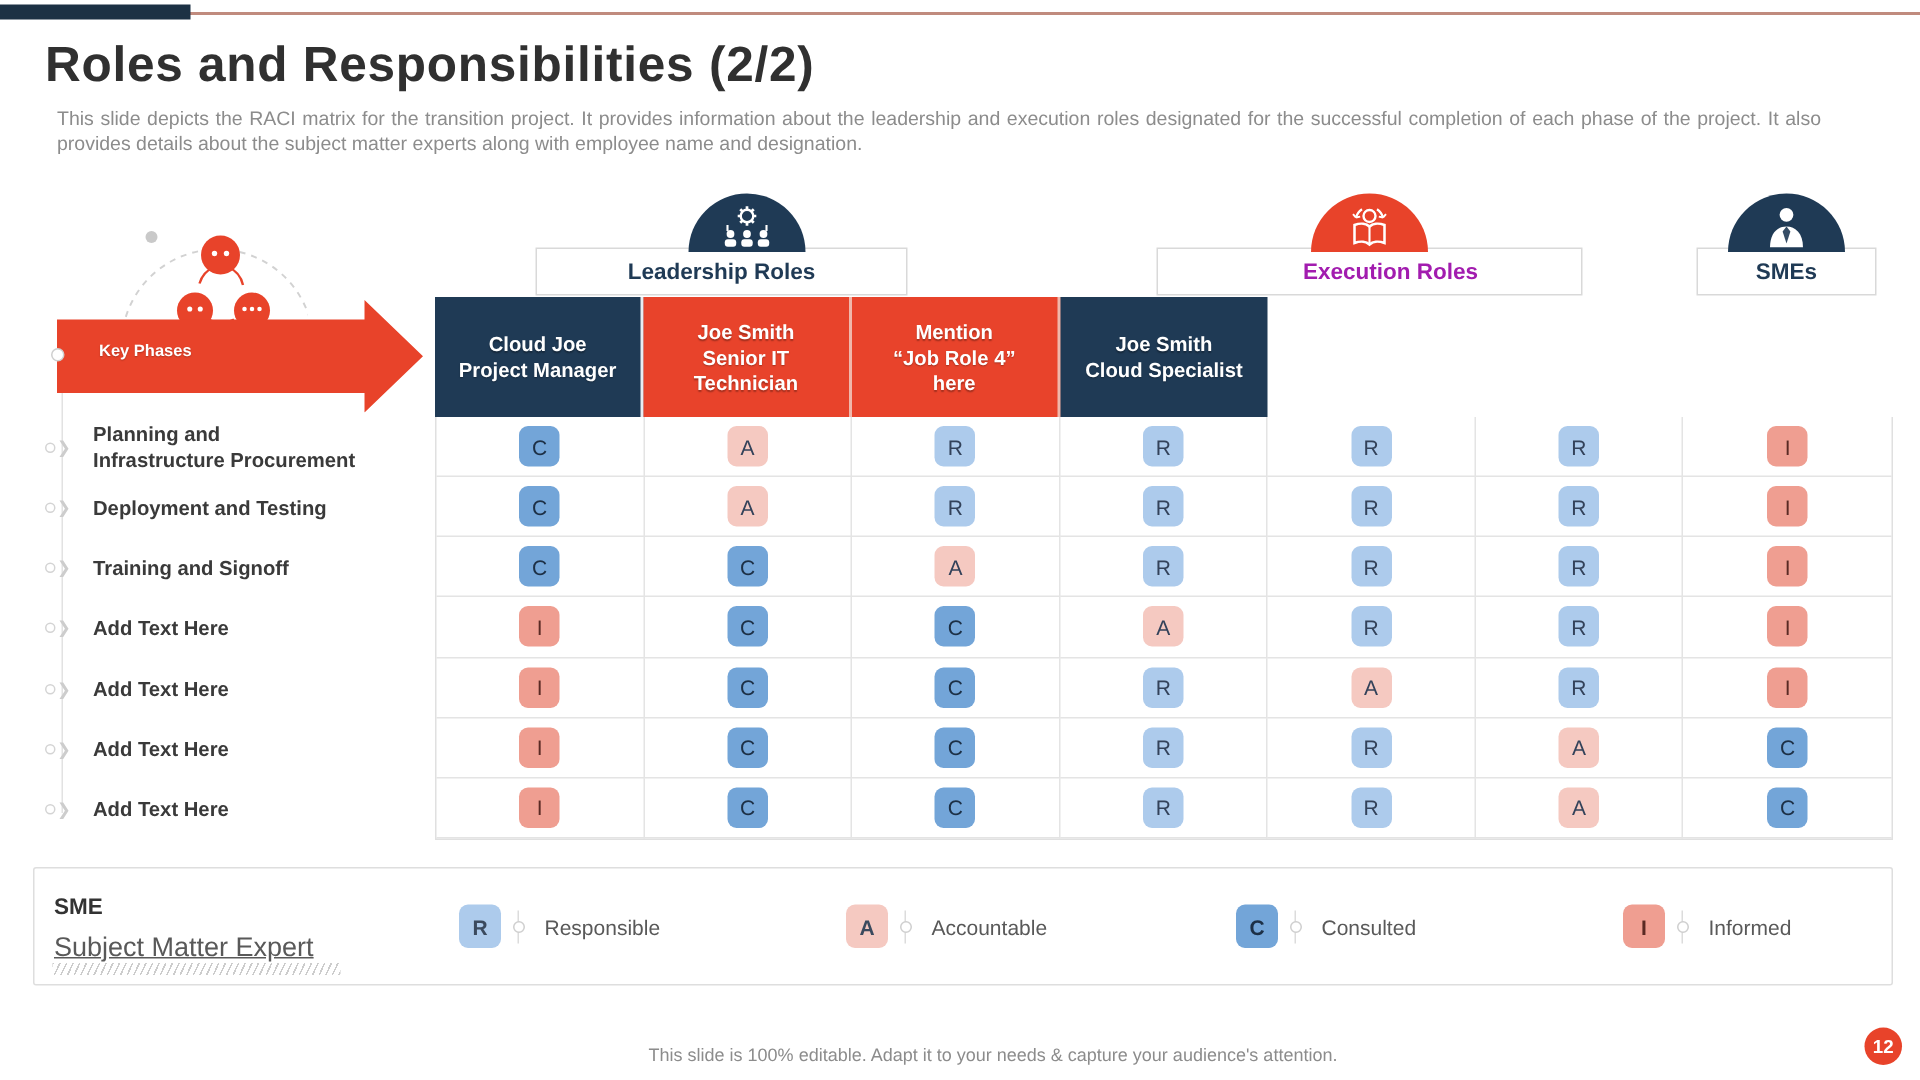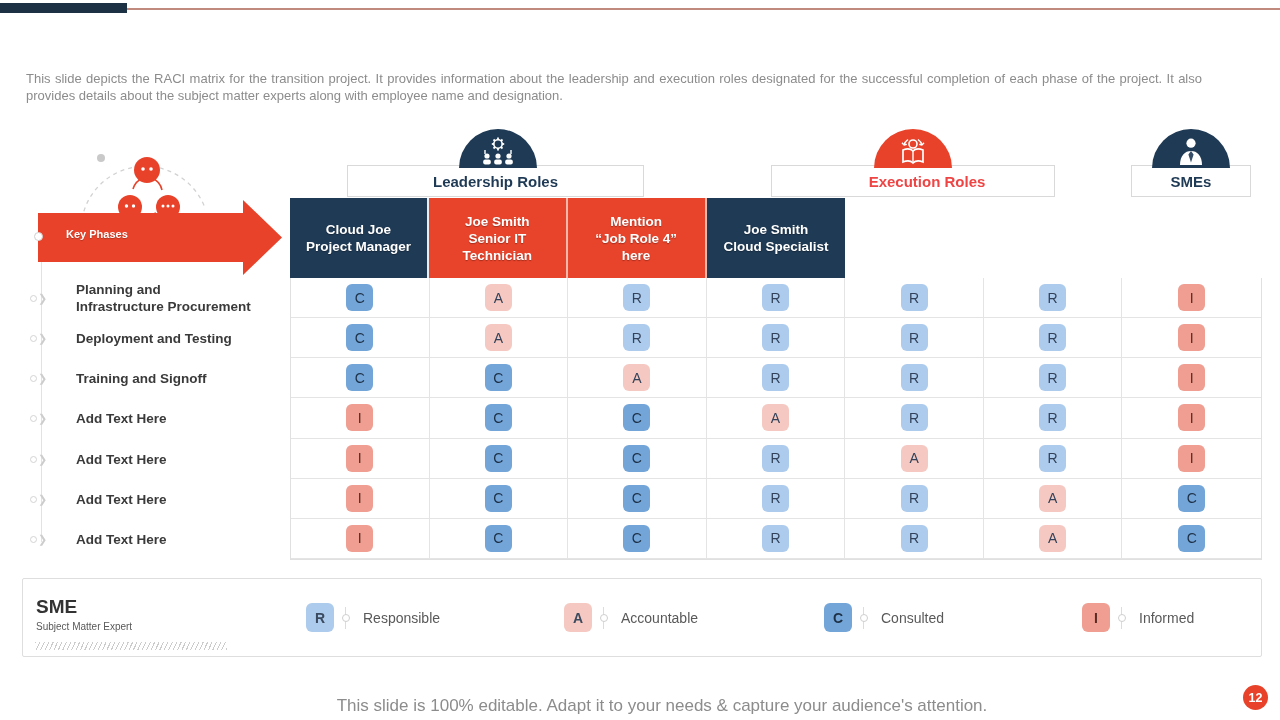--- a/index.html
+++ b/index.html
@@ -7,31 +7,31 @@
   body { font-family:"Liberation Sans","DejaVu Sans",sans-serif; }
   .slide {
     position:relative; width:1280px; height:720px; background:#ffffff;
     overflow:hidden; margin:0 auto;
   }
   
   .top-line { position:absolute; left:0; top:8px; width:1280px; height:2px; background:#c08b7e; }
   .top-navy { position:absolute; left:0; top:3px; width:127px; height:10px; background:#1c3144; }
 
   .title { position:absolute; left:30px; top:24px; font-size:33px; font-weight:bold; color:#303030; letter-spacing:0.5px; }
-  .subtitle { position:absolute; left:26px; top:70px; width:1176px; font-size:13px; line-height:17px; color:#8c8c8c; text-align:justify; }
+  .subtitle { position:absolute; left:38px; top:70px; width:1176px; font-size:13px; line-height:17px; color:#8c8c8c; text-align:justify; }
 
   
   .semi { position:absolute; width:78px; height:39px; border-radius:78px 78px 0 0; z-index:3; }
   .semi.navy { background:#1f3a55; }
   .semi.red  { background:#e8432a; }
   .semi svg { position:absolute; left:50%; top:8px; transform:translateX(-50%); }
   .group-box { position:absolute; top:165px; height:32px; background:#ffffff; border:1px solid #d9d9d9; display:flex; align-items:center; justify-content:center; z-index:2; }
   .group-box .glabel { font-size:15px; font-weight:bold; }
   .glabel.navy { color:#1f3a55; }
-  .glabel.red  { color:#ef4444;padding-left:28px; }
+  .glabel.red  { color:#a21caf;padding-left:28px; }
 
   
   .kp-arrow { position:absolute; left:38px; top:200px; width:244px; height:75px; z-index:2; }
   .kp-label { position:absolute; left:66px; top:228px; z-index:3; color:#ffffff; font-weight:bold; font-size:11px; text-shadow:0 1px 1px rgba(0,0,0,0.25); }
   .kp-ring { position:absolute; left:34px; top:232px; width:9px; height:9px; border-radius:50%; background:#ffffff; border:1.5px solid #cfcfcf; z-index:4; }
   .phase-line { position:absolute; left:41px; top:240px; width:1px; height:302px; background:#e2e2e2; z-index:1; }
   .cycle-deco { position:absolute; left:55px; top:145px; z-index:1; }
 
   
   .thead {
@@ -64,46 +64,47 @@
   .badge.b-A { background:#f5c9c1; }
   .badge.b-C { background:#73a5d8; color:#1d3046; }
   .badge.b-I { background:#ef9e91; color:#5a2a24; }
 
   
   .phase-col { position:absolute; left:30px; top:278px; width:250px; height:282px; display:grid; grid-template-rows:repeat(7,1fr); z-index:2; }
   .phase-row { display:flex; align-items:center; }
   .ph-marker { width:26px; display:flex; align-items:center; flex:0 0 26px; }
   .ph-ring { width:7px; height:7px; border-radius:50%; background:#fff; border:1.5px solid #d4d4d4; }
   .ph-chev { color:#cdcdcd; font-size:11px; margin-left:1px; }
-  .ph-label { font-size:13.5px; font-weight:bold; color:#3a3a3a; line-height:17px; white-space:pre-line; margin-left:20px; }
+  .ph-label { font-size:13.5px; font-weight:bold; color:#3a3a3a; line-height:17px; white-space:pre-line; margin-left:6px; }
 
   
   .legend-box { position:absolute; left:22px; top:578px; width:1240px; height:79px; border:1px solid #dedede; border-radius:2px; background:#ffffff; z-index:2; }
-  .sme-title { position:absolute; left:13px; top:17px; font-size:19px; font-weight:bold; color:#333333; }
-  .sme-sub { position:absolute; left:13px; top:42px; font-size:10px; color:#595959; }
+  .sme-title { position:absolute; left:13px; top:17px; font-size:15px; font-weight:bold; color:#333333; }
+  .sme-sub { position:absolute; left:13px; top:42px; font-size:18px; color:#595959;text-decoration:underline; }
   .sme-hatch { position:absolute; left:12px; top:63px; width:192px; height:8px;
     background:repeating-linear-gradient(115deg,#cccccc 0 1px,transparent 1px 4px); }
   .legend-item { position:absolute; top:24px; display:flex; align-items:center; }
   .legend-badge { width:28px; height:29px; border-radius:6px; display:flex; align-items:center; justify-content:center; font-size:14px; font-weight:bold; color:#3b4a5e; }
   .lg-connector { position:relative; width:1px; height:22px; background:#dcdcdc; margin:0 11px 0 11px; }
   .lg-connector:after { content:""; position:absolute; left:-3.5px; top:7px; width:6px; height:6px; border-radius:50%; background:#ffffff; border:1px solid #cfcfcf; }
   .legend-label { font-size:14px; color:#595959; margin-left:6px; }
 
   
-  .footer-note { position:absolute; left:0; top:696px; width:1280px; text-align:center; font-size:17px; color:#8c8c8c;padding-left:44px; }
+  .footer-note { position:absolute; left:0; top:696px; width:1280px; text-align:center; font-size:12px; color:#8c8c8c;padding-left:44px; }
   .page-badge { position:absolute; left:1243px; top:685px; width:25px; height:25px; border-radius:50%; background:#e8432a; color:#ffffff; font-size:12.5px; font-weight:bold; display:flex; align-items:center; justify-content:center; }
 </style>
 </head>
 <body>
 
 <div class="slide">
 
   <div class="top-line"></div>
   <div class="top-navy"></div>
 
+  <div class="title">Roles and Responsibilities (2/2)</div>
   <div class="subtitle">This slide depicts the RACI matrix for the transition project. It provides information about the leadership and execution roles designated for the successful completion of each phase of the project. It also provides  details about the subject matter experts along with employee name and designation.</div>
 
   <svg class="cycle-deco" width="150" height="76" viewBox="0 0 150 76">
     <path d="M 27 74 A 64 64 0 0 1 153 74" fill="none" stroke="#d2d2d2" stroke-width="1.3" stroke-dasharray="4 4"></path>
     <circle cx="46" cy="13" r="4" fill="#c9c9c9"></circle>
     <path d="M 78 44 A 17 17 0 0 1 88 33" fill="none" stroke="#e8432a" stroke-width="1.6"></path>
     <path d="M 97 33 A 17 17 0 0 1 107 45" fill="none" stroke="#e8432a" stroke-width="1.6"></path>
     <path d="M 84 68 A 17 17 0 0 0 101 68" fill="none" stroke="#e8432a" stroke-width="1.6"></path>
     <circle cx="92" cy="25" r="13" fill="#e8432a"></circle>
     <circle cx="75" cy="62" r="12" fill="#e8432a"></circle>
@@ -139,21 +140,21 @@
         </g>
       <path d="M4 13 L4 17 M30 13 L30 17" stroke="#ffffff" stroke-width="1.4"></path>
       <circle cx="6" cy="19" r="2.6" fill="#ffffff"></circle>
         <rect x="2.2" y="22.5" width="7.6" height="5" rx="2" fill="#ffffff"></rect>
       <circle cx="17" cy="19" r="2.6" fill="#ffffff"></circle>
         <rect x="13.2" y="22.5" width="7.6" height="5" rx="2" fill="#ffffff"></rect>
       <circle cx="28" cy="19" r="2.6" fill="#ffffff"></circle>
         <rect x="24.2" y="22.5" width="7.6" height="5" rx="2" fill="#ffffff"></rect>
     </svg>
   </div>
-  <div class="group-box" style="left:347px; width:297px;">
+  <div class="group-box" style="left:357px; width:248px;">
     <span class="glabel navy">Leadership Roles</span>
   </div>
 
   <div class="semi red" style="left:874px; top:129px;">
     <svg width="36" height="28" viewBox="0 0 36 28">
       <circle cx="18" cy="7" r="4" fill="none" stroke="#ffffff" stroke-width="1.6"></circle>
       <path d="M9 8 A 10 10 0 0 1 13 2.5 M27 8 A 10 10 0 0 0 23 2.5" fill="none" stroke="#ffffff" stroke-width="1.5"></path>
       <path d="M9 8 l-2 -2.2 M9 8 l2.8 -0.6 M27 8 l2 -2.2 M27 8 l-2.8 -0.6" stroke="#ffffff" stroke-width="1.3"></path>
       <path d="M8 13 C 12 11.5, 16 12, 18 14 C 20 12, 24 11.5, 28 13 L 28 25 C 24 23.5, 20 24, 18 26 C 16 24, 12 23.5, 8 25 Z" fill="none" stroke="#ffffff" stroke-width="1.7"></path>
       <line x1="18" y1="14" x2="18" y2="26" stroke="#ffffff" stroke-width="1.4"></line>

